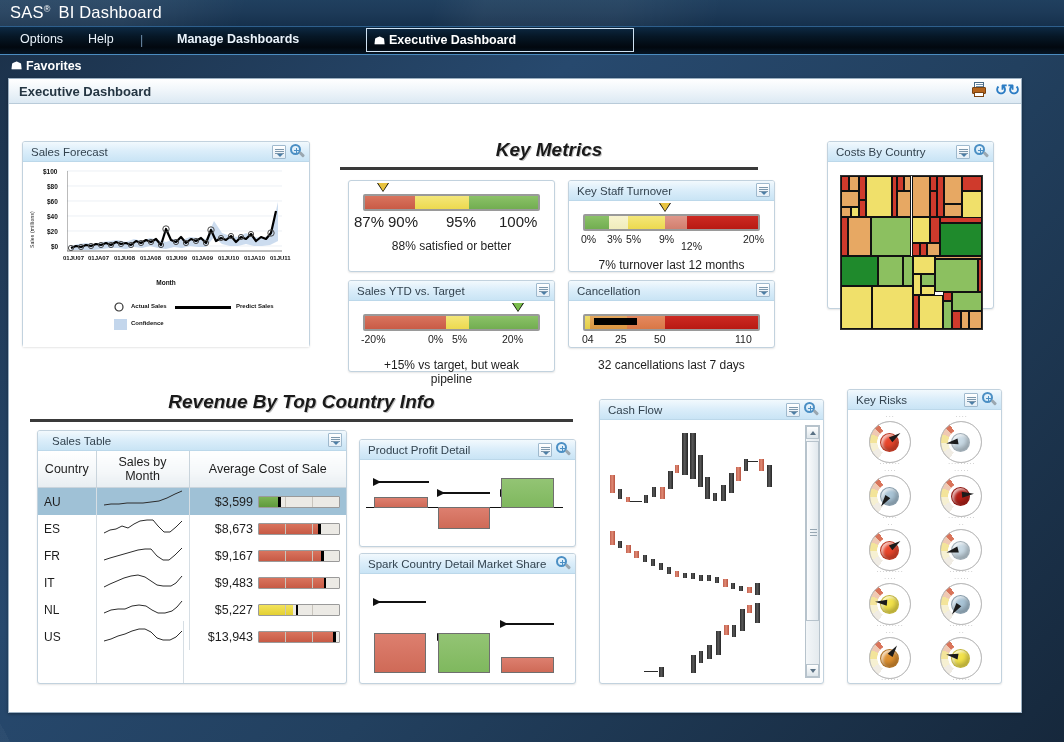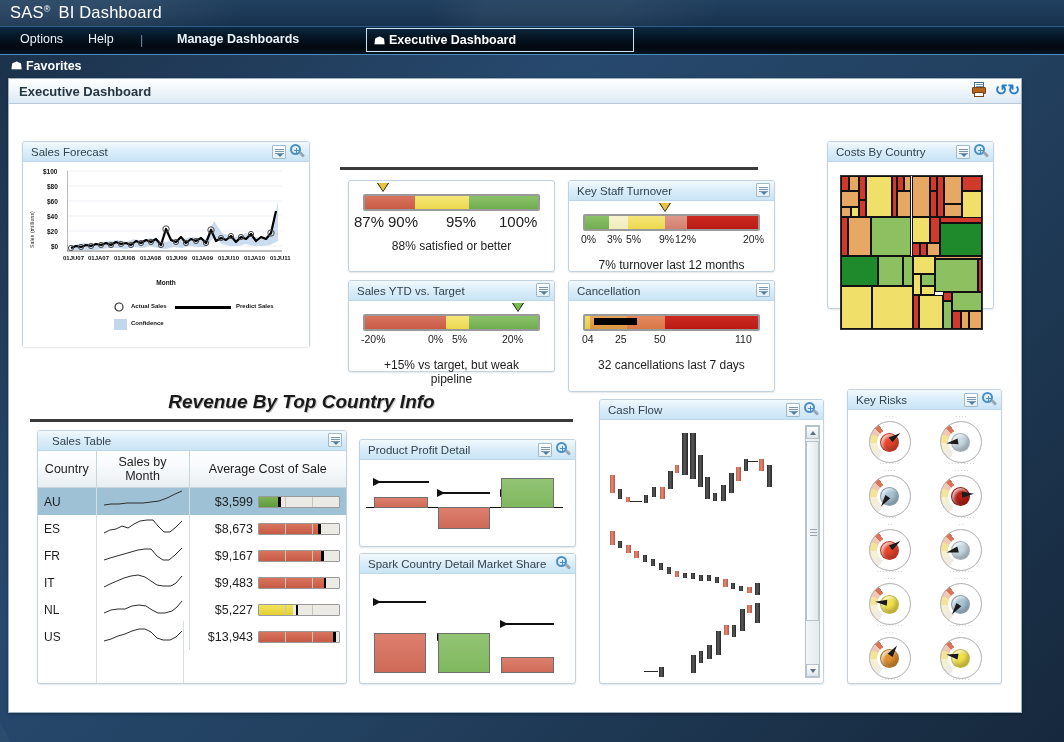--- a/index.html
+++ b/index.html
@@ -386,20 +386,21 @@
         </svg>
         <div style="position:absolute;left:108px;top:140px;font-size:6px;font-weight:bold;color:#111;">Actual Sales</div>
         <div style="position:absolute;left:152px;top:143px;width:56px;height:3px;background:#000;"></div>
         <div style="position:absolute;left:213px;top:140px;font-size:6px;font-weight:bold;color:#111;">Predict Sales</div>
         <div style="position:absolute;left:91px;top:156px;width:13px;height:11px;background:#c3d6ec;"></div>
         <div style="position:absolute;left:108px;top:157px;font-size:6px;font-weight:bold;color:#111;">Confidence</div>
       </div>
     </div>
   </div>
 
+  <div class="sec-title" style="left:330px; top:60px; width:420px;">Key Metrics</div>
   <div class="sec-rule" style="left:331px; top:88px; width:418px;"></div>
 
   <div class="panel" style="left:339px; top:101px; width:207px; height:92px;">
     <div style="padding:0 14px;">
       <div class="kpi-bar-wrap" style="margin-top:13px;">
         <div class="kpi-bar">
           <span class="kpi-seg" style="left:0%;  width:29%; background:linear-gradient(180deg,#d9745e,#c95b46);"></span>
           <span class="kpi-seg" style="left:29%; width:31%; background:linear-gradient(180deg,#f4e779,#ecd94f);"></span>
           <span class="kpi-seg" style="left:60%; width:40%; background:linear-gradient(180deg,#8bc267,#72ad51);"></span>
         </div>
@@ -440,21 +441,21 @@
         </div>
         <span class="kpi-needle" style="left:43%;">
             <span></span>
           </span>
       </div>
       <div class="kpi-ticks">
         <span style="left:-2px;">0%</span>
         <span style="left:24px;">3%</span>
         <span style="left:43px;">5%</span>
         <span style="left:76px;">9%</span>
-        <span style="left:92px;">12%</span>
+        <span style="left:98px;margin-top:7px;">12%</span>
         <span style="left:160px;">20%</span>
       </div>
       <div class="kpi-note" style="margin-top:11px;">7% turnover last 12 months</div>
     </div>
   </div>
 
   <div class="panel" style="left:339px; top:201px; width:207px; height:92px;">
     <div class="panel-hd">
       <span>Sales YTD vs. Target</span>
       <span class="hd-icons">
@@ -480,21 +481,21 @@
       <div class="kpi-ticks">
         <span style="left:-2px;">-20%</span>
         <span style="left:65px;">0%</span>
         <span style="left:89px;">5%</span>
         <span style="left:139px;">20%</span>
       </div>
       <div class="kpi-note" style="margin-top:11px;">+15% vs target, but weak pipeline</div>
     </div>
   </div>
 
-  <div class="panel" style="left:559px; top:201px; width:207px; height:112px;">
+  <div class="panel" style="left:559px; top:201px; width:207px; height:68px;">
     <div class="panel-hd">
       <span>Cancellation</span>
       <span class="hd-icons">
           <span class="ico-menu">
             <i></i>
             <i></i>
             <i></i>
             <b></b>
           </span>
         </span>

